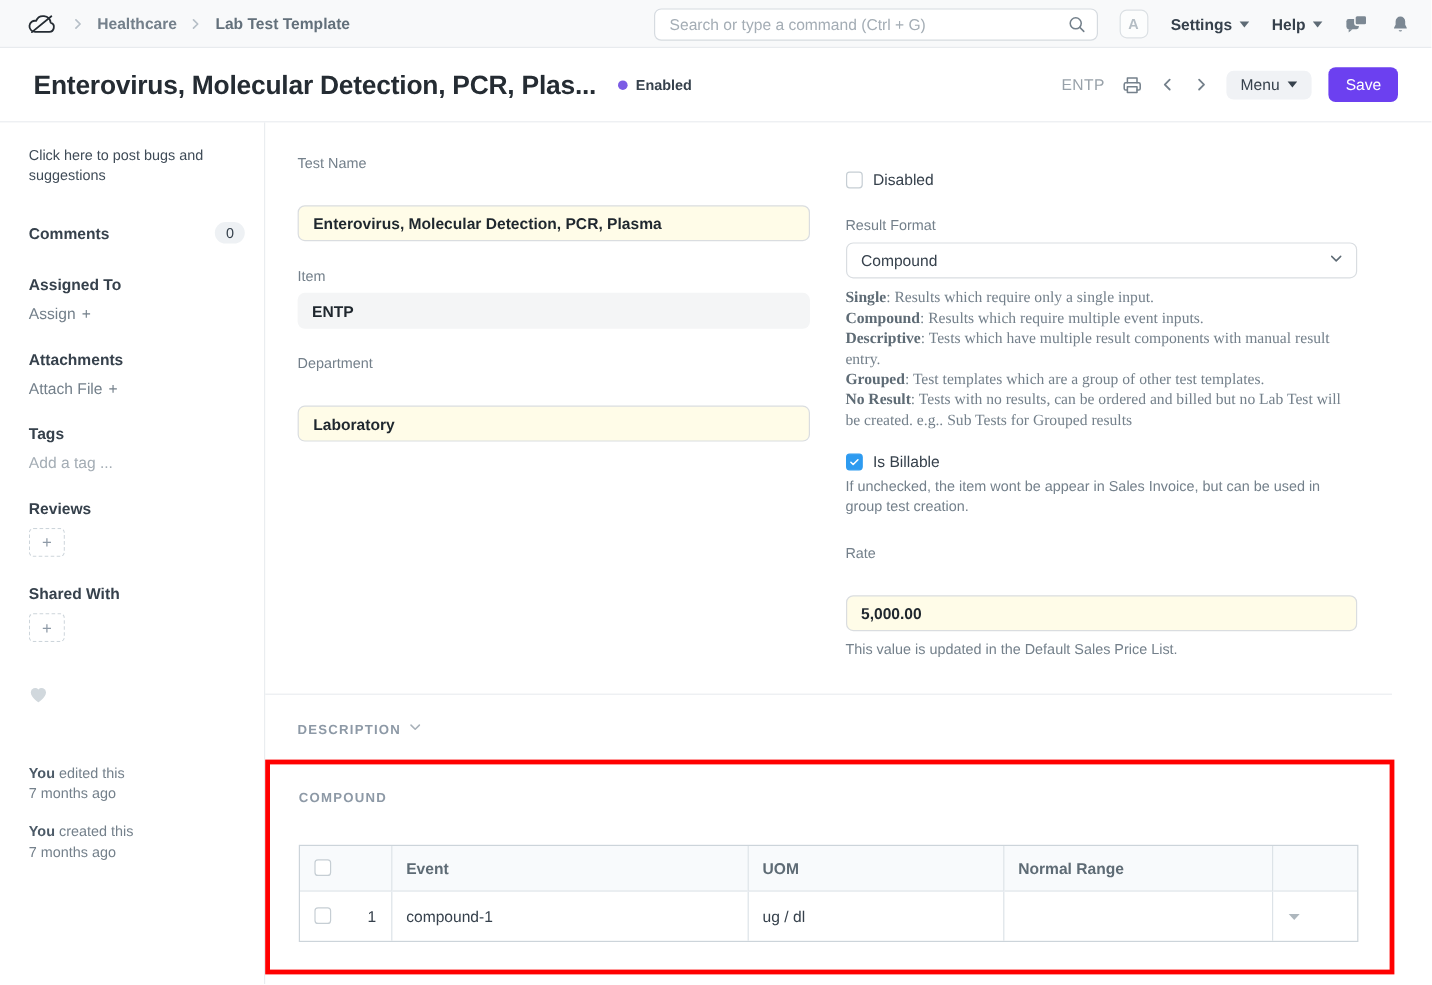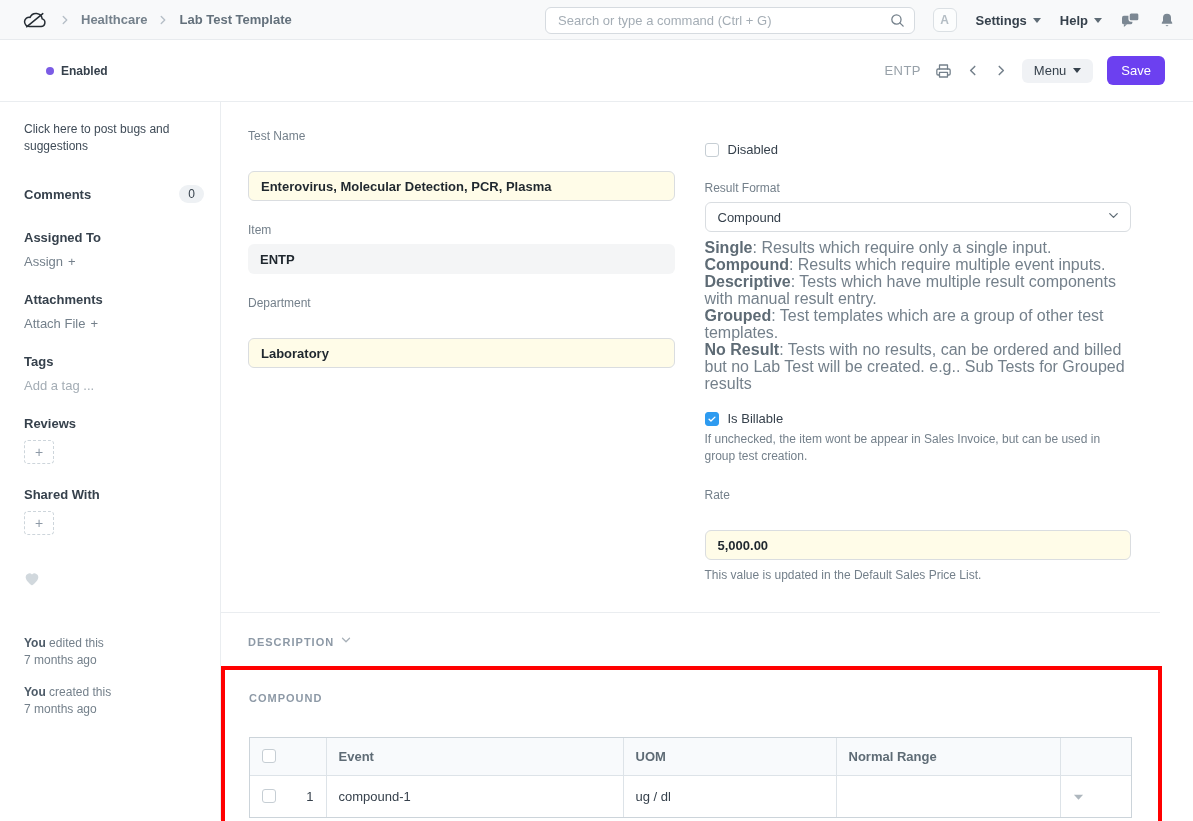--- a/index.html
+++ b/index.html
@@ -81,21 +81,21 @@
   .check-row { display:flex; align-items:center; gap:9px; font-size:13px; color:#36414c; }
   .checkbox { width:14px; height:14px; border:1px solid #c6ced4; border-radius:3px; background:#fff;
     flex:none; cursor:pointer; display:flex; align-items:center; justify-content:center; }
   .checkbox.checked { background:#2e9bf0; border-color:#2e9bf0; }
   .row-disabled { margin:13px 0 24px; }
   .select-control { height:30px; border:1px solid #d9dde1; border-radius:6px; background:#fff;
     display:flex; align-items:center; justify-content:space-between; padding:0 9px 0 12px;
     font-size:13px; color:#36414c; cursor:pointer; }
   .help { font-size:12px; color:#74808b; line-height:17px; }
   .help b, .help-line b { color:#5e6b75; font-weight:700; }
-  .help-line { font-size:16px; color:#74808b; line-height:17px; }
+  .help-line { font-size:13px; color:#74808b; line-height:17px;font-family:Liberation Serif, serif; }
   .rf-help { margin-top:7px; margin-bottom:19px; }
   .billable-help { margin-top:5px; margin-bottom:23px; }
   .rate-help { margin-top:7px; }
 
   
   .hr-divider { height:1px; background:#eaedf0; margin:28px 33px 0 -27px; }
   .desc-section { padding:20px 0 15px; display:flex; align-items:center; gap:5px; cursor:pointer; }
   .section-label { font-size:11px; font-weight:600; letter-spacing:1px; color:#8d99a6; text-transform:uppercase; }
 
   
@@ -172,20 +172,21 @@
     <span class="nav-ic">
       <svg width="16" height="17" viewBox="0 0 24 24" fill="#7c8893">
         <path d="M12 2a6 6 0 0 0-6 6v4.3L4.2 15.5a1 1 0 0 0 .83 1.5h13.94a1 1 0 0 0 .83-1.5L18 12.3V8a6 6 0 0 0-6-6z"></path>
         <path d="M9.8 19a2.3 2.3 0 0 0 4.4 0z"></path>
       </svg>
     </span>
   </div>
 </nav>
 
 <header class="page-head">
+  <h1 class="page-title">Enterovirus, Molecular Detection, PCR, Plas...</h1>
   <span class="indicator">
     <span class="dot"></span>
     <span>Enabled</span>
   </span>
   <div class="ph-right">
     <span class="doc-code">ENTP</span>
     <button class="icon-btn">
       <svg width="17" height="16" viewBox="0 0 24 24" fill="none" stroke="#74808b" stroke-width="1.9" stroke-linecap="round" stroke-linejoin="round">
         <path d="M6 9V3h12v6"></path>
           <path d="M6 18H4a2 2 0 0 1-2-2v-5a2 2 0 0 1 2-2h16a2 2 0 0 1 2 2v5a2 2 0 0 1-2 2h-2"></path>

